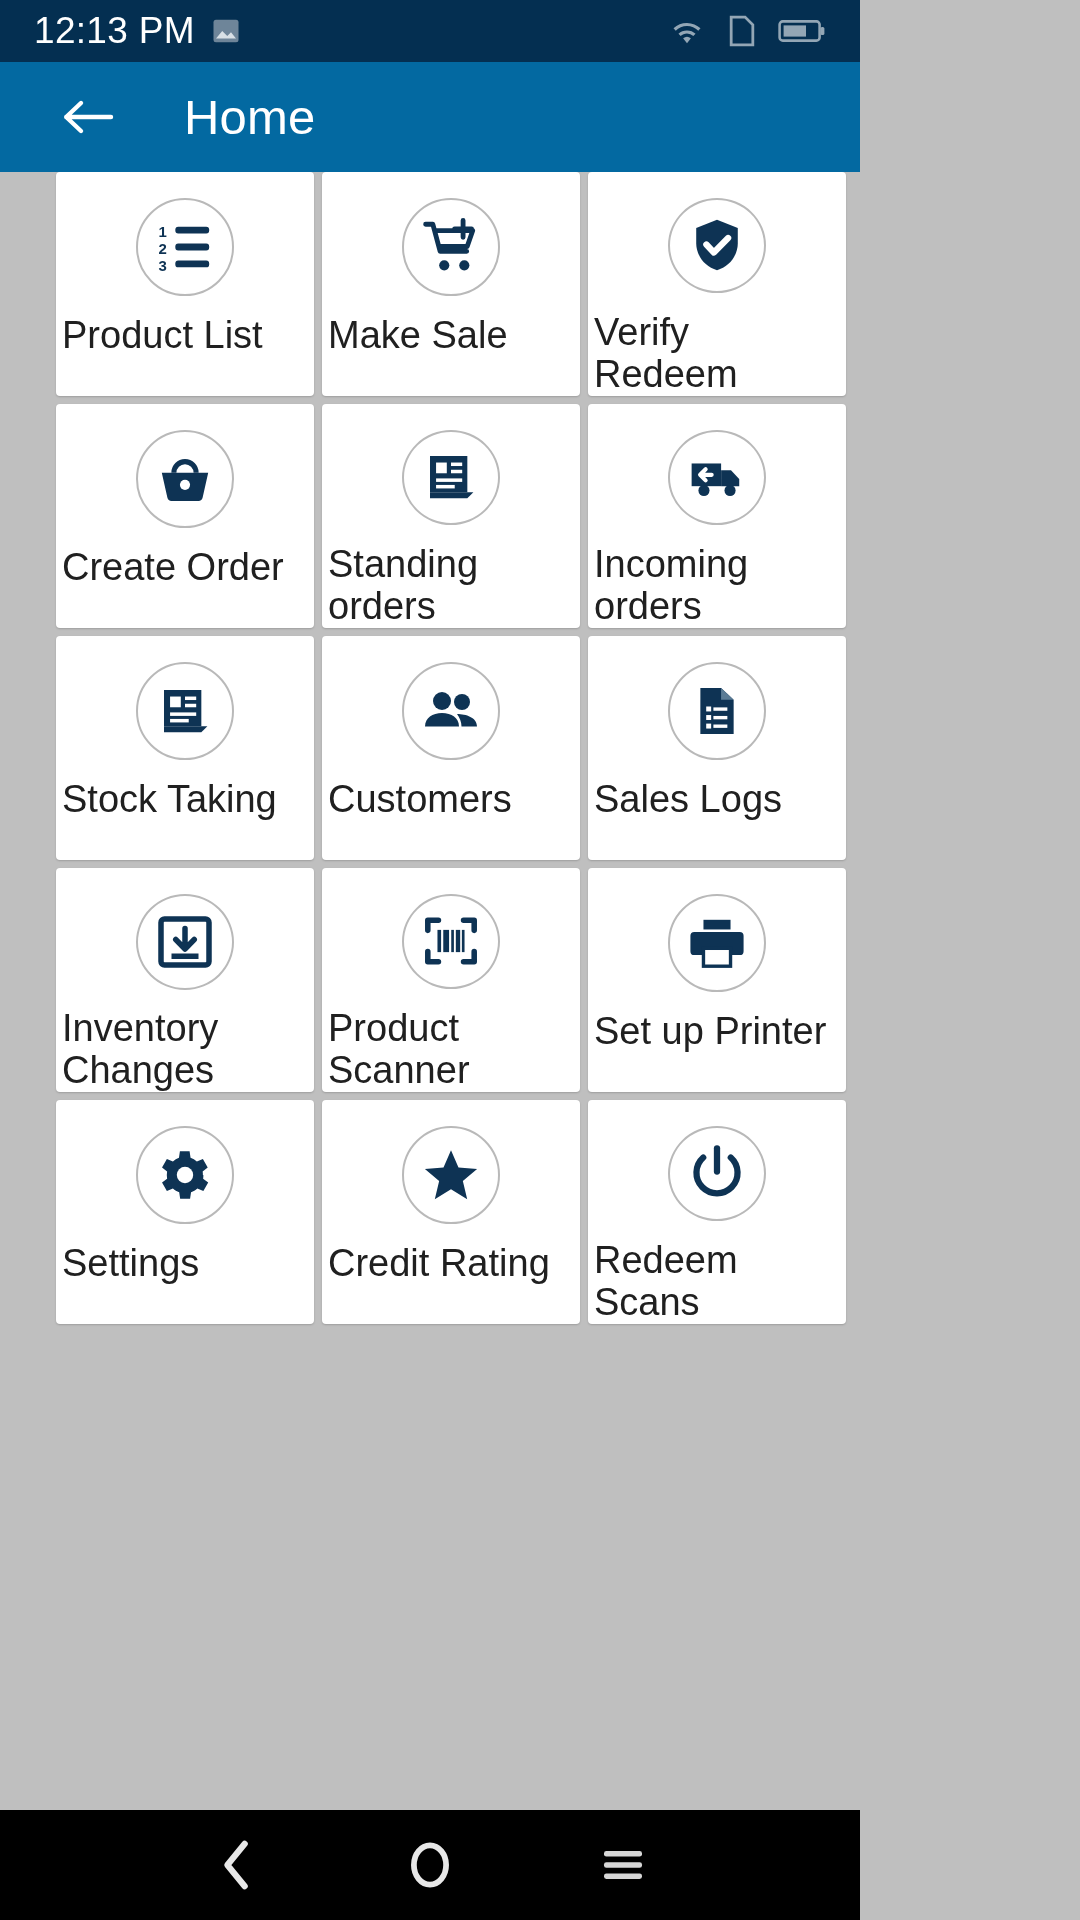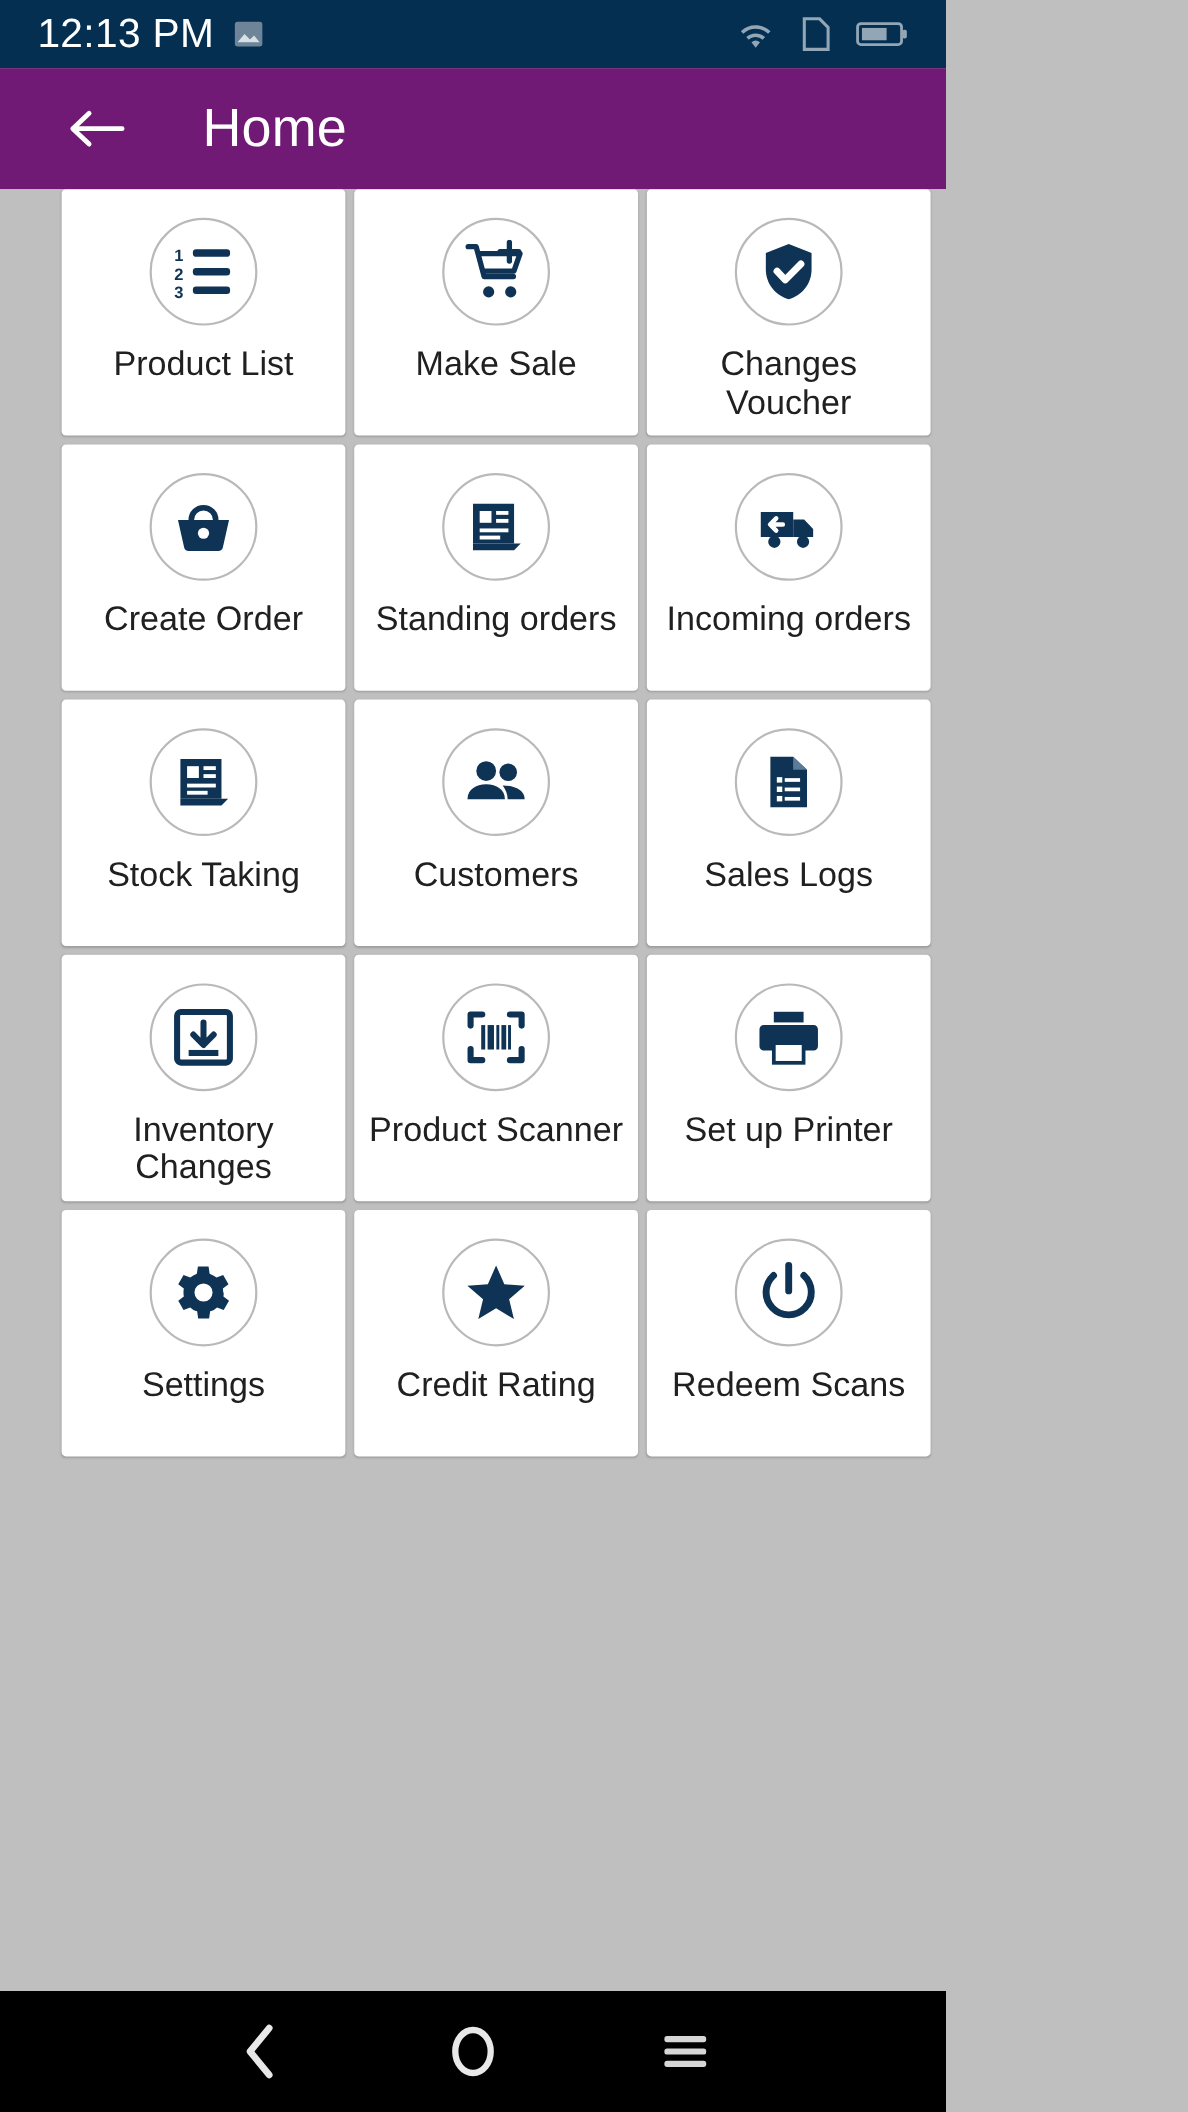--- a/index.html
+++ b/index.html
@@ -15,21 +15,21 @@
   .statusbar {
     height: 62px; background: #042F51;
     display: flex; align-items: center; padding: 0 34px;
   }
   .clock { color:#ffffff; font-size:37px; letter-spacing:.3px; font-weight:400; }
   .sb-img-icon { margin-left:16px; display:flex; align-items:center; }
   .sb-right { margin-left:auto; display:flex; align-items:center; gap:22px; }
 
   
   .appbar {
-    height: 110px; background:#701a75;
+    height: 110px; background:#0369a1;
     display:flex; align-items:center; padding:0 56px;
   }
   .back-arrow { width:62px; height:62px; display:flex; align-items:center; justify-content:center; }
   .appbar-title {
     color:#ffffff; font-size:49px; font-weight:400; margin-left:66px;
     letter-spacing:.2px;
   }
 
   
   .scroll-area {
@@ -52,23 +52,22 @@
     box-shadow: 0 1px 2px rgba(0,0,0,.18);
   }
   .icon-circle {
     width: 98px; height: 98px; border-radius:50%;
     border: 2px solid #b9b9b9;
     display:flex; align-items:center; justify-content:center;
     background:#fff;
   }
   .tile-label {
     margin-top: 18px;
-    font-size: 31px;
+    font-size: 38px;
     color:#202020;
-    text-align:center;
     line-height: 1.12;
     padding: 0 6px;
     width:100%;
   }
   .tile-label.two-line { line-height:1.1; }
 
   
   .navbar {
     position:absolute; bottom:0; left:0; right:0;
     height:110px; background:#000000;
@@ -153,21 +152,21 @@
         <div class="tile-label">Make Sale</div>
       </div>
 
       <div class="tile">
         <div class="icon-circle">
           <svg width="58" height="58" viewBox="0 0 24 24">
             <path d="M12 1.6l8.6 3.4v6.2c0 5.3-3.6 9.8-8.6 11.2C7 21 3.4 16.5 3.4 11.2V5z" fill="#0E3354"></path>
             <path d="M7.6 11.8l3.1 3.3 5.9-6" fill="none" stroke="#ffffff" stroke-width="2.6" stroke-linecap="round" stroke-linejoin="round"></path>
           </svg>
         </div>
-        <div class="tile-label">Changes Voucher</div>
+        <div class="tile-label">Verify Redeem</div>
       </div>
 
 
       <div class="tile">
         <div class="icon-circle">
           <svg width="58" height="58" viewBox="0 0 24 24">
             <path d="M7.4 9.4a4.6 4.6 0 0 1 9.2 0" fill="none" stroke="#0E3354" stroke-width="2.1"></path>
             <path d="M2.4 9.4h19.2l-2.3 10.3a1.8 1.8 0 0 1-1.8 1.4H6.5a1.8 1.8 0 0 1-1.8-1.4z" fill="#0E3354"></path>
             <circle cx="12" cy="14.4" r="2.1" fill="#ffffff"></circle>
           </svg>

